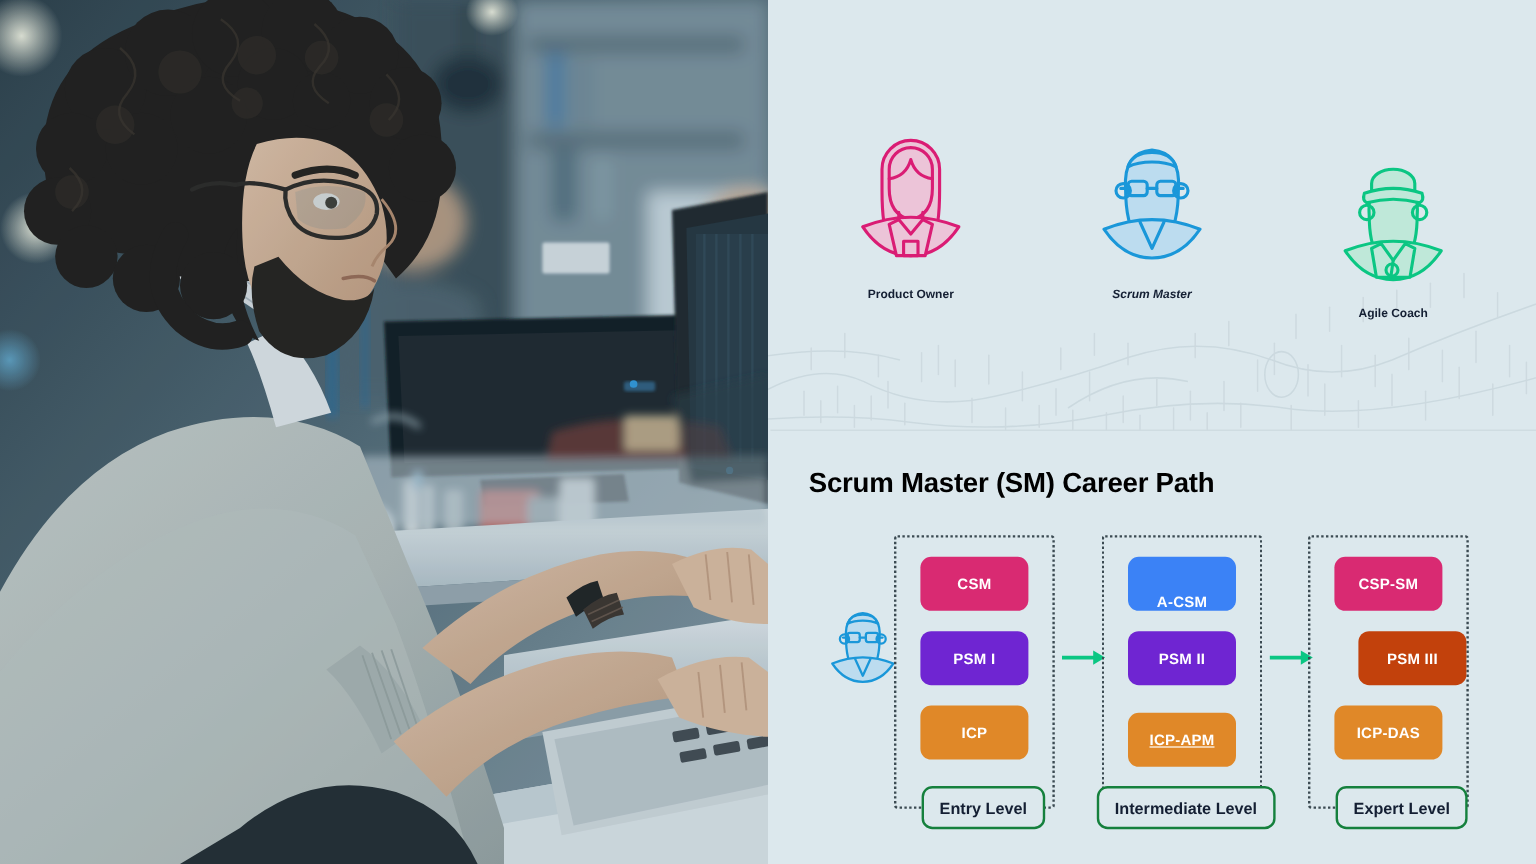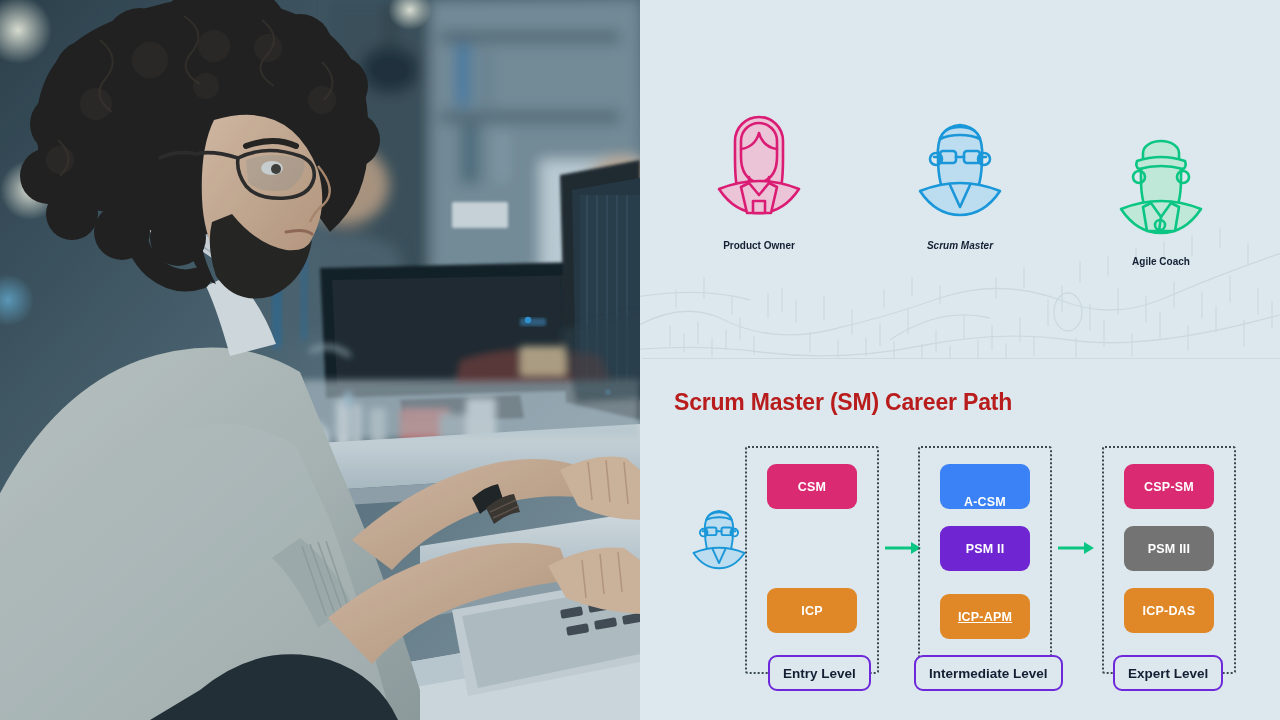--- a/index.html
+++ b/index.html
@@ -30,21 +30,21 @@
   .bg-deco { position:absolute; left:0; top:0; width:640px; height:720px; pointer-events:none; }
 
   .divider {
     position:absolute; left:642px; top:358px; width:638px; height:1px;
     background:#cdd9de;
   }
 
   .sec-title {
     position:absolute;
     font-weight:bold;
-    color:#b91c1c;
+    color:#000000;
     letter-spacing:-0.2px;
     white-space:nowrap;
   }
   #title-bottom { left:674px; top:389px; font-size:23px; }
 
   
   .persona { position:absolute; width:160px; text-align:center; }
   .persona .glyph { height:120px; display:flex; align-items:center; justify-content:center; }
   .persona .plabel {
     font-size:10px; font-weight:bold; color:#141f33; margin-top:14px; white-space:nowrap;
@@ -59,39 +59,39 @@
   .avatar-sm { position:absolute; left:44px; top:72px; width:70px; height:70px; }
 
   .group { position:absolute; top:16px; width:134px; height:228px; }
   .group .dashbox {
     position:absolute; left:0; top:0; width:134px; height:228px;
     border:2px dotted #3b4a52;
     border-radius:3px;
   }
   #group-0 { left:105px; }
   #group-1 { left:278px; }
-  #group-2 { left:462px; }
+  #group-2 { left:450px; }
 
   .cert {
     position:absolute; left:22px; width:90px; height:45px;
     border-radius:9px;
     display:flex; align-items:center; justify-content:center;
     color:#ffffff; font-size:12.5px; font-weight:bold;
     letter-spacing:0.2px; white-space:nowrap;
   }
   .cert.r0 { top:18px; }
   .cert.r1 { top:80px; }
   .cert.r2 { top:142px; }
   .cert.r2.low { top:148px; }
 
   .levelbox {
     position:absolute;
     height:36px;
     background:#dce8ed;
-    border:2px solid #6d28d9;
+    border:2px solid #15803d;
     border-radius:9px;
     display:flex; align-items:center; justify-content:center;
     font-size:13.5px; font-weight:bold; color:#141f33;
     white-space:nowrap;
     padding:0 13px;
   }
   #level-0 { left:128px; top:225px; }
   #level-1 { left:274px; top:225px; }
   #level-2 { left:473px; top:225px; }
 
@@ -506,20 +506,23 @@
             <path d="M38 74 l10 22 l10 -22" fill="none"></path>
           </g>
         </svg>
       </div>
 
       <div class="group" id="group-0">
         <div class="dashbox"></div>
         <div class="cert r0" style="background:#d92a72;">
           <span>CSM</span>
         </div>
+        <div class="cert r1" style="background:#6f25d2;">
+          <span>PSM I</span>
+        </div>
         <div class="cert r2" style="background:#e08828;">
           <span>ICP</span>
         </div>
       </div>
 
       <div class="arrow" id="arrow-0">
         <svg width="40" height="16" viewBox="0 0 40 16">
           <path d="M0 8 H28" stroke="#0bc683" stroke-width="3"></path>
           <path d="M26 2 L36 8 L26 14 Z" fill="#0bc683"></path>
         </svg>
@@ -543,21 +546,21 @@
           <path d="M0 8 H28" stroke="#0bc683" stroke-width="3"></path>
           <path d="M26 2 L36 8 L26 14 Z" fill="#0bc683"></path>
         </svg>
       </div>
 
       <div class="group" id="group-2">
         <div class="dashbox"></div>
         <div class="cert r0" style="background:#d92a72;">
           <span>CSP-SM</span>
         </div>
-        <div class="cert r1" style="background:#737373;">
+        <div class="cert r1" style="background:#c2410c;margin-left:20px;">
           <span>PSM III</span>
         </div>
         <div class="cert r2" style="background:#e08828;">
           <span>ICP-DAS</span>
         </div>
       </div>
 
       <div class="levelbox" id="level-0">
         <span>Entry Level</span>
       </div>

